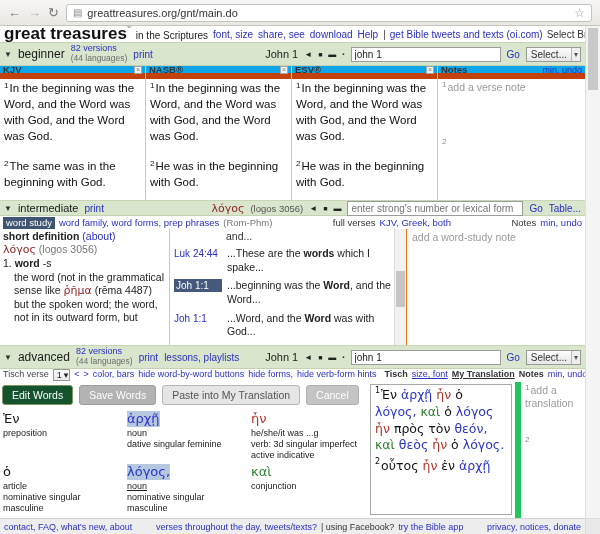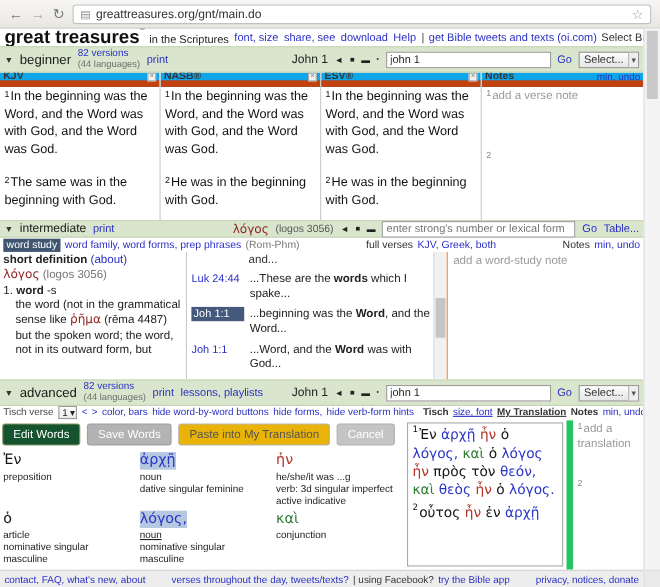--- a/index.html
+++ b/index.html
@@ -80,21 +80,21 @@
   .toolbar-row{flex:0 0 13px;height:13px;display:flex;align-items:flex-start;gap:4px;padding:0 3px;font-size:9px;color:#444;white-space:nowrap;overflow:hidden}
   .mini-select{display:inline-flex;align-items:center;border:1px solid #999;background:linear-gradient(#fff,#e9e9e9);height:12px;font-size:9px;padding:0 1px 0 3px;gap:2px;color:#222;cursor:pointer}
   .t-head{color:#333;font-weight:bold}
   .u{text-decoration:underline}
   .parse-zone{flex:1;display:flex;align-items:stretch;min-height:0;overflow:hidden}
   .parse-left{width:370px;flex:0 0 370px;overflow:hidden}
   .btn-row{display:flex;gap:6px;padding:3px 2px 4px 2px}
   .btn{border:1px solid transparent;border-radius:3px;font-size:10.5px;height:20px;padding:0 9px;font-family:"Liberation Sans",sans-serif;cursor:pointer}
   .btn.green{background:#14532d;color:#fff;border-color:#7e9760}
   .btn.gray{background:#b3b3b3;color:#fff;border-color:#9e9e9e}
-  .btn.white{background:#eab308;color:#555;border-color:#b5b5b5}
+  .btn.white{background:#e5e5e5;color:#555;border-color:#b5b5b5}
   .btn.gray2{background:#c4c4c4;color:#fff;border-color:#b0b0b0}
   .word-cards{display:grid;grid-template-columns:repeat(3,1fr);gap:3px 8px;padding:2px 3px}
   .word-card{font-size:9px;line-height:1.22;overflow:hidden}
   .card-gk{font-family:"DejaVu Sans",sans-serif;font-size:13px;display:inline-block;margin-bottom:1px;cursor:pointer}
   .card-gk.sel{background:#b6c8e0}
   .card-line{color:#222}
   .gk-k{color:#141414}.gk-b{color:#2a35c8}.gk-r{color:#b03427}.gk-g{color:#2e7d32}
   .greek-panel{width:142px;flex:0 0 142px;border:1px solid #a8a8a8;margin:2px 3px 3px 0;padding:2px 4px;font-family:"DejaVu Sans",sans-serif;font-size:12.5px;line-height:1.34;overflow:hidden;background:#fff}
   .gk-verse{margin:0}
   .gk-verse + .gk-verse{margin-top:4px}

